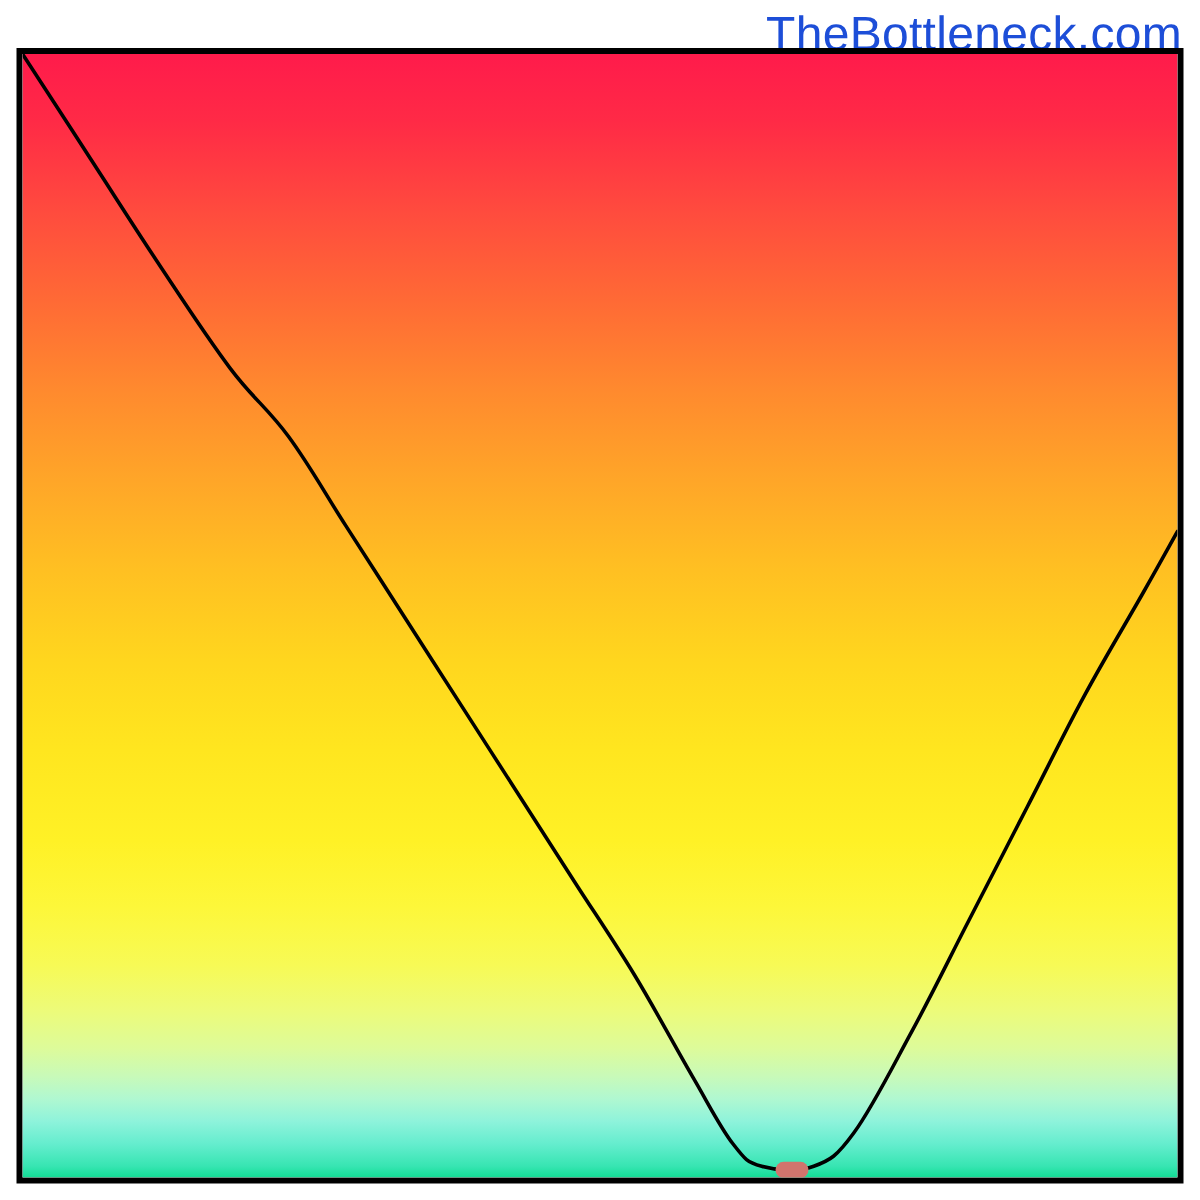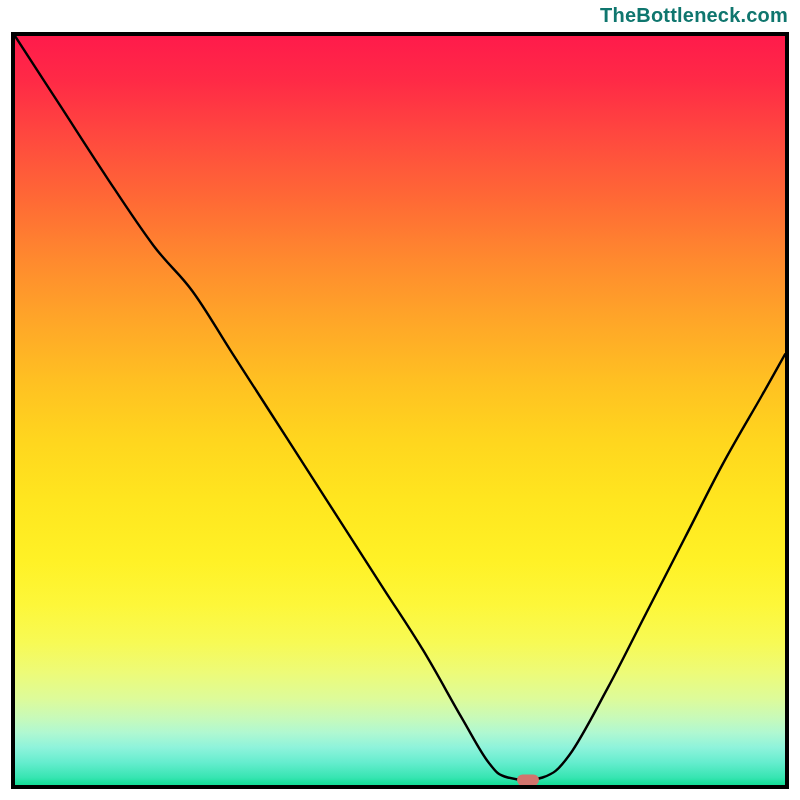--- a/index.html
+++ b/index.html
@@ -59,23 +59,23 @@
     width: 22px;
     height: 11px;
     border-radius: 6px;
     background: #d1746d;
     transform: translate(-50%, -50%);
   }
   .watermark {
     position: absolute;
     top: 4px;
     right: 12px;
-    font-size: 20px;
-    font-weight: 700;
-    color: #0f766e;
+    font-size: 32px;
+    font-weight: 400;
+    color: #1d4ed8;
     letter-spacing: 0.2px;
     user-select: none;
   }
 </style>
 </head>
 <body>
 
 <div class="watermark">TheBottleneck.com</div>
 
 <div class="frame">

